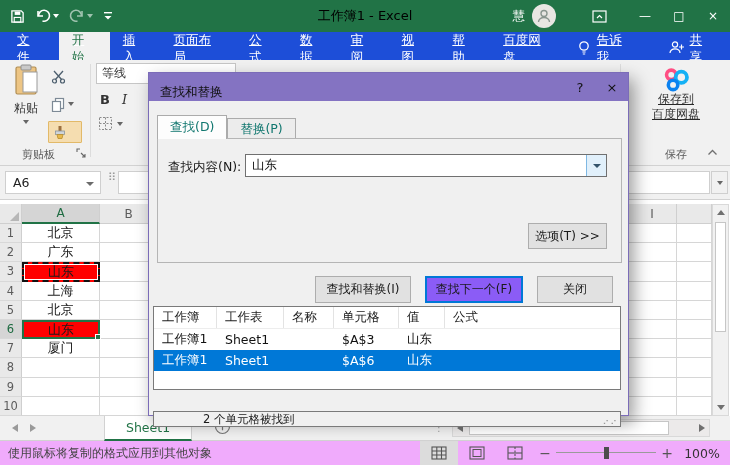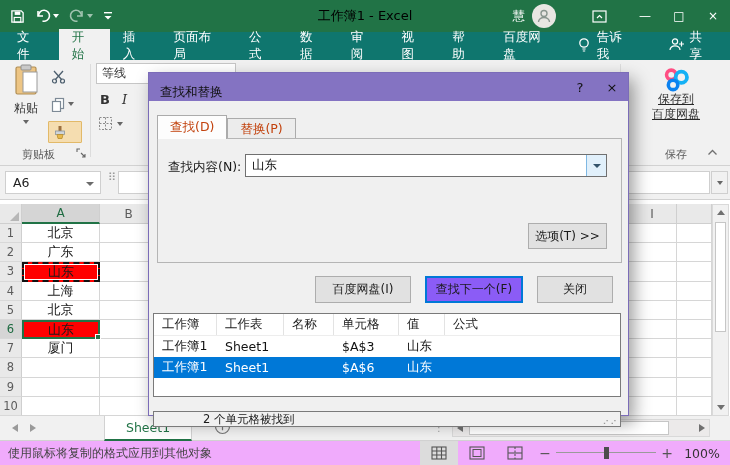--- a/index.html
+++ b/index.html
@@ -25,21 +25,21 @@
   .tb-right { position:absolute; right:0; top:0; height:32px; display:flex; align-items:center; }
   .user-name { font-size:12.5px; margin-right:7px; }
   .avatar { width:24px; height:24px; border-radius:50%; background:#e8e6e2;
     display:flex; align-items:center; justify-content:center; margin-right:26px; }
   .winbtn { width:34px; height:32px; display:flex; align-items:center;
     justify-content:center; font-size:12px; color:#fff; }
   .winbtn.ribbonopt { margin-right:12px; }
 
   
   .rtabs { position:absolute; left:0; top:32px; width:730px; height:28px;
-    background:#0f766e; display:flex; align-items:center; font-size:12.5px; color:#fff; }
+    background:#1d4ed8; display:flex; align-items:flex-start; font-size:12.5px; color:#fff;text-decoration:underline; }
   .rtab { display:flex; align-items:center; padding:0 13px; }
   .rtab.file { padding:0 17px; }
   .rtab.active { background:#f1f1f1; color:#217346; }
   .rtab-right { margin-left:auto; display:flex; align-items:center; }
   .tellme { display:flex; align-items:center; gap:7px; padding:0 12px; }
   .share { display:flex; align-items:center; gap:5px; padding:0 16px 0 22px; }
 
   
   .ribbon { position:absolute; left:0; top:60px; width:730px; height:106px;
     background:#f1f1f1; border-bottom:1px solid #d2d2d2; }
@@ -170,42 +170,42 @@
     background:#f0f0f0; border:1px solid #7b6cb8; box-shadow:5px 7px 16px rgba(0,0,0,.38);
     z-index:20; font-size:12.5px; }
   .dlg-title { position:absolute; left:0; top:0; right:0; height:28px; background:#8473c2;
     display:flex; align-items:flex-end; color:#111; }
   .dlg-title .t { padding-left:11px; font-size:12.5px; }
   .dlg-title .btns { margin-left:auto; display:flex; }
   .dlg-tbtn { width:32px; height:28px; display:flex; align-items:center;
     justify-content:center; font-size:13px; color:#111; }
   .dlg-tabs { position:absolute; left:8px; top:42px; display:flex; align-items:flex-end; }
   .dtab { height:21px; padding:0 12px; display:flex; align-items:center;
-    border:1px solid #ababab; border-bottom:none; background:#ececec; color:#c2410c; }
+    border:1px solid #ababab; border-bottom:none; background:#ececec; color:#0f766e; }
   .dtab.active { height:24px; background:#fdfdfd; position:relative; z-index:2; }
   .tabpage { position:absolute; left:8px; top:65px; width:465px; height:125px;
     background:#f0f0f0; border:1px solid #b5b5b5; }
   .find-label { position:absolute; left:10px; top:20px; color:#1a1a1a; }
   .find-combo { position:absolute; left:87px; top:15px; right:14px; height:23px;
     background:#fff; border:1px solid #707070; display:flex; align-items:center; }
   .find-combo .val { padding-left:6px; flex:1; color:#111; }
   .combo-drop { width:20px; height:21px; background:#e1f0fb; border-left:1px solid #7fb8e3;
     display:flex; align-items:center; justify-content:center; }
   .combo-drop .caret { width:0; height:0; border-left:4px solid transparent;
     border-right:4px solid transparent; border-top:4px solid #33536b; }
   .options-btn { position:absolute; right:14px; bottom:13px; width:79px; height:26px;
     background:#e1e1e1; border:1px solid #adadad; display:flex; align-items:center;
     justify-content:center; font-size:12px; color:#1a1a1a; }
   .dlg-actions { position:absolute; right:15px; top:203px; display:flex; gap:14px; }
   .dbtn { height:27px; background:#e1e1e1; border:1px solid #adadad; display:flex;
     align-items:center; justify-content:center; font-size:12px; color:#1a1a1a; }
   .dbtn.findall { width:96px; }
   .dbtn.findnext { width:98px; border:2px solid #0078d7; background:#8b5cf6; }
   .dbtn.closebtn { width:76px; }
-  .results { position:absolute; left:4px; top:240px; width:468px; height:84px;
+  .results { position:absolute; left:4px; top:233px; width:468px; height:84px;
     background:#fff; border:1px solid #7a7a7a; font-size:12.5px; }
   .res-grid { display:grid; grid-template-columns:63px 67px 50px 65px 46px 1fr; }
   .res-head { border-bottom:1px solid #ededed; }
   .res-head .hc { height:21px; display:flex; align-items:center; padding-left:8px;
     color:#1a1a1a; border-right:1px solid #e3e3e3; }
   .res-head .hc:last-child { border-right:none; }
   .res-row .rc { height:21px; display:flex; align-items:center; padding-left:8px; color:#111; }
   .res-row.sel { background:#0078d7; }
   .res-row.sel .rc { color:#fff; }
   .res-status { position:absolute; left:4px; top:338px; width:468px; height:16px;
@@ -579,21 +579,21 @@
       <span class="find-label">查找内容(N):</span>
       <div class="find-combo">
         <span class="val">山东</span>
         <span class="combo-drop">
             <span class="caret"></span>
           </span>
       </div>
       <div class="options-btn">选项(T) &gt;&gt;</div>
     </div>
     <div class="dlg-actions">
-      <div class="dbtn findall">百度网盘(I)</div>
+      <div class="dbtn findall">查找和替换(I)</div>
       <div class="dbtn findnext">查找下一个(F)</div>
       <div class="dbtn closebtn">关闭</div>
     </div>
     <div class="results">
       <div class="res-grid res-head">
         <div class="hc">工作簿</div>
         <div class="hc">工作表</div>
         <div class="hc">名称</div>
         <div class="hc">单元格</div>
         <div class="hc">值</div>

